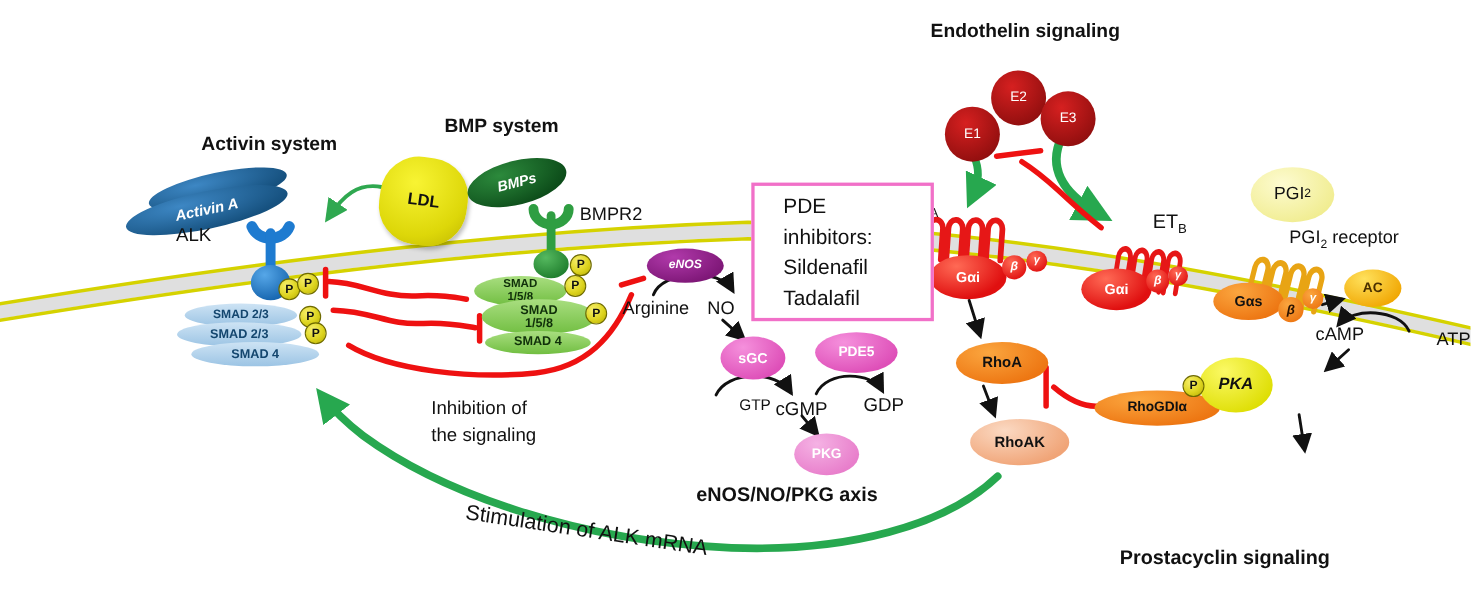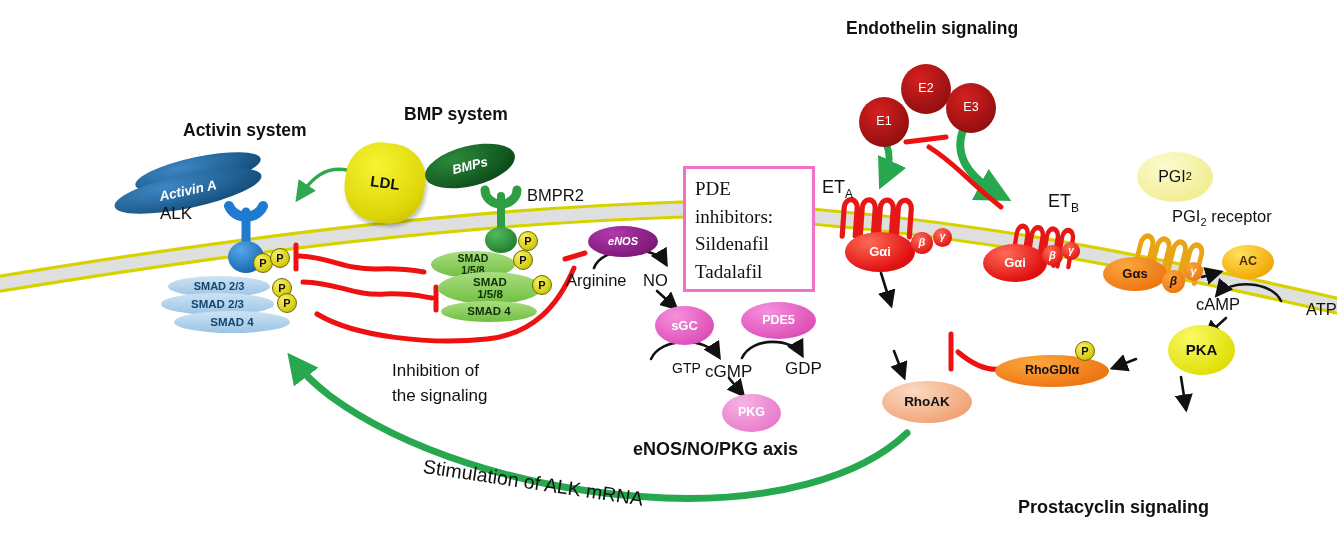--- a/index.html
+++ b/index.html
@@ -97,21 +97,21 @@
       <path d="M1281,301 C1272,281 1230,279 1217,295" marker-end="url(#mB)"></path>
       <path d="M1226,318 L1206,336" marker-end="url(#mB)"></path>
       <path d="M1202,277 L1220,272" marker-end="url(#mB)"></path>
       <path d="M1136,359 L1113,368" marker-end="url(#mB)"></path>
       <path d="M1181,377 L1186,409" marker-end="url(#mB)"></path>
     </g>
   </svg>
 
 
   <div class="boxnote" style="left:683px;top:166px;width:108px;height:108px;border:3.5px solid #f170c8;
-              font-size:19px;line-height:1.45;padding:6px 9px;font-family:Liberation Serif, serif;">PDE
+              font-size:19px;line-height:1.45;padding:6px 26px;">PDE
 inhibitors:
 Sildenafil
 Tadalafil</div>
 
   <div class="abs title" style="left:183px;top:120px;">Activin system</div>
   <div class="abs title" style="left:404px;top:104px;">BMP system</div>
   <div class="abs title" style="left:846px;top:18px;">Endothelin signaling</div>
   <div class="abs title" style="left:1018px;top:497px;font-size:18px;">Prostacyclin signaling</div>
   <div class="abs title" style="left:633px;top:439px;font-size:18px;">eNOS/NO/PKG axis</div>
 
@@ -194,20 +194,22 @@
               background:radial-gradient(circle at 38% 30%, #ff6a55, #e01010 80%);">β</div>
   <div class="ell" style="left:933px;top:228px;width:19px;height:19px;color:#fff;font-size:10px;font-style:italic;
               background:radial-gradient(circle at 38% 30%, #ff6a55, #e01010 80%);">γ</div>
   <div class="ell" style="left:983px;top:244px;width:64px;height:38px;color:#fff;font-size:13px;
               background:radial-gradient(ellipse at 35% 25%, #ff6a55, #e01010 70%);">Gαi</div>
   <div class="ell" style="left:1042px;top:245px;width:21px;height:21px;color:#fff;font-size:11px;font-style:italic;
               background:radial-gradient(circle at 38% 30%, #ff6a55, #e01010 80%);">β</div>
   <div class="ell" style="left:1062px;top:242px;width:18px;height:18px;color:#fff;font-size:10px;font-style:italic;
               background:radial-gradient(circle at 38% 30%, #ff6a55, #e01010 80%);">γ</div>
 
+  <div class="ell" style="left:869px;top:311px;width:84px;height:38px;font-size:13.5px;
+              background:radial-gradient(ellipse at 35% 25%, #fba63f, #ed7612 75%);">RhoA</div>
   <div class="ell" style="left:882px;top:381px;width:90px;height:42px;font-size:13.5px;
               background:radial-gradient(ellipse at 35% 25%, #fbd9c2, #f0a477 75%);">RhoAK</div>
   <div class="ell" style="left:995px;top:355px;width:114px;height:32px;font-size:12.5px;
               background:radial-gradient(ellipse at 35% 25%, #fba63f, #ed7612 75%);">RhoGDIα</div>
 
   <div class="ell" style="left:1137px;top:152px;width:76px;height:50px;font-weight:normal;font-size:16px;
               background:radial-gradient(ellipse at 38% 30%, #fdfbd0, #f0ec8e 80%);">
     <span>PGI</span>
       <sub style="font-size:11px;">2</sub>
   </div>
@@ -217,16 +219,16 @@
   <div class="ell" style="left:1103px;top:257px;width:64px;height:34px;font-size:13px;
               background:radial-gradient(ellipse at 35% 25%, #fba63f, #ed7612 75%);">Gαs</div>
   <div class="ell" style="left:1162px;top:270px;width:23px;height:23px;font-size:12px;font-style:italic;color:#2a1200;
               background:radial-gradient(circle at 38% 30%, #fba63f, #ed7612 80%);">β</div>
   <div class="ell" style="left:1184px;top:262px;width:19px;height:19px;font-size:10.5px;font-style:italic;color:#fff;
               background:radial-gradient(circle at 38% 30%, #fba63f, #ed7612 80%);">γ</div>
   <div class="ell" style="left:1222px;top:245px;width:52px;height:34px;font-size:12.5px;color:#4a3000;
               background:radial-gradient(ellipse at 35% 25%, #ffe15c, #f0a500 80%);">AC</div>
   <div class="abs lbl" style="left:1196px;top:295px;">cAMP</div>
   <div class="abs lbl" style="left:1262px;top:300px;margin-left:44px;">ATP</div>
-  <div class="ell" style="left:1168px;top:325px;width:67px;height:50px;font-size:15px;
-              background:radial-gradient(ellipse at 35% 25%, #fbf965, #dddd00 80%);">PKA</div>
+  <div class="ell" style="left:1090px;top:325px;width:67px;height:50px;font-size:15px;
+              background:radial-gradient(ellipse at 35% 25%, #fbf965, #dddd00 80%);font-style:italic;">PKA</div>
 
 </div>
 
 </body></html>

